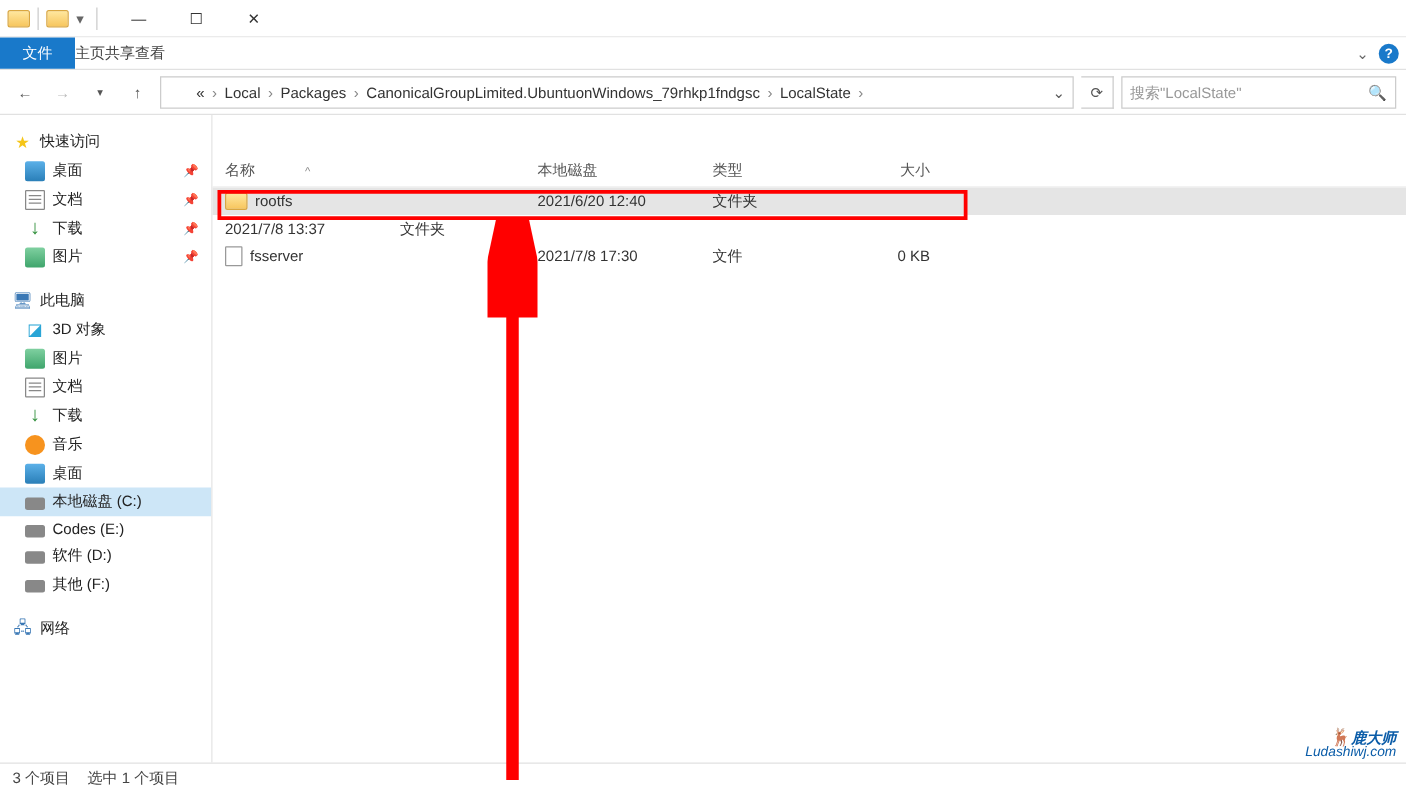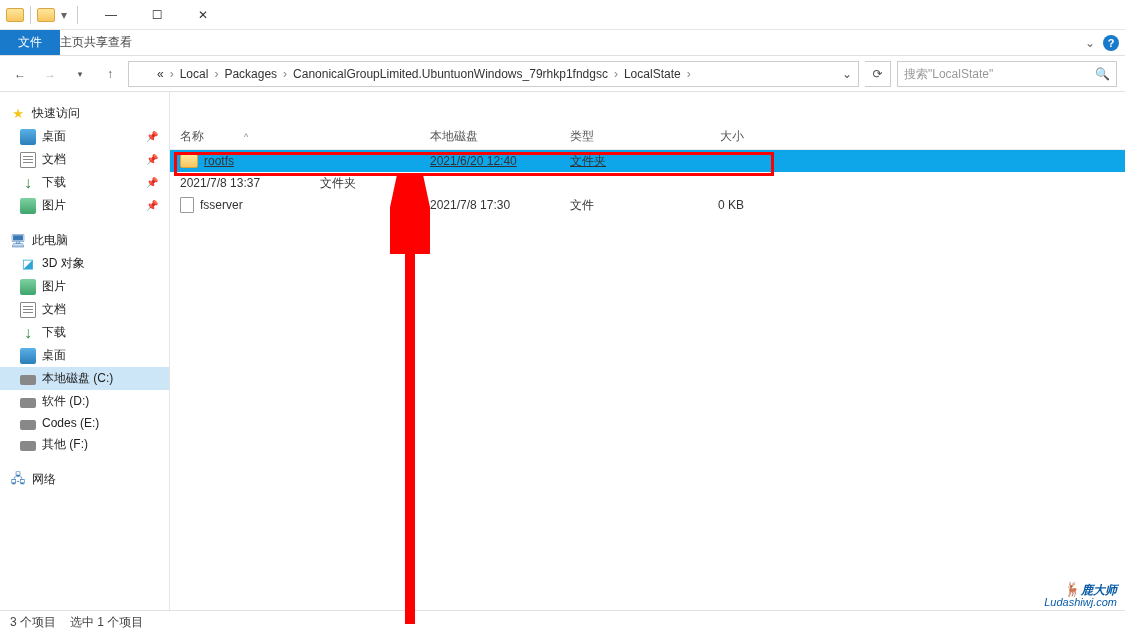--- a/index.html
+++ b/index.html
@@ -62,21 +62,21 @@
 
 .filepane { flex: 1; position: relative; margin-top: 32px; }
 .cols { display: flex; height: 26px; border-bottom: 1px solid #eee; color: #555; padding-left: 10px; align-items: center; }
 .col-name { width: 250px; }
 .col-date { width: 140px; }
 .col-type { width: 110px; }
 .col-size { width: 80px; text-align: right; padding-right: 16px; }
 .sort-arrow { font-size: 9px; color: #888; margin-left: 40px; }
 
 .row { display: flex; height: 22px; align-items: center; padding-left: 10px; color: #333; }
-.row.selected { background: #0ea5e9; text-decoration: underline; }
+.row.selected { background: #e5e5e5; }
 .row .col-name { display: flex; align-items: center; gap: 6px; }
 .ico-folder { width: 18px; height: 14px; background: linear-gradient(#ffe79e,#f7c65e); border: 1px solid #d9a640; border-radius: 2px; display: inline-block; }
 .ico-file { width: 14px; height: 16px; background: #fff; border: 1px solid #999; border-radius: 1px; display: inline-block; }
 
 
 .red-box { position: absolute; border: 3px solid #ff0000; pointer-events: none; }
 .red-arrow { position: absolute; pointer-events: none; }
 
 
 .statusbar { height: 24px; border-top: 1px solid #e1e1e1; display: flex; align-items: center; padding: 0 10px; gap: 14px; color: #444; }
@@ -187,34 +187,38 @@
         </div>
       <div class="side-item">
           <span class="ico ico-doc"></span>
           <span>文档</span>
         </div>
       <div class="side-item">
           <span class="ico ico-down">↓</span>
           <span>下载</span>
         </div>
       <div class="side-item">
+          <span class="ico ico-music"></span>
+          <span>音乐</span>
+        </div>
+      <div class="side-item">
           <span class="ico ico-desk"></span>
           <span>桌面</span>
         </div>
       <div class="side-item selected">
           <span class="ico ico-disk"></span>
           <span>本地磁盘 (C:)</span>
         </div>
       <div class="side-item">
           <span class="ico ico-disk"></span>
+          <span>Codes (E:)</span>
+        </div>
+      <div class="side-item">
+          <span class="ico ico-disk"></span>
           <span>软件 (D:)</span>
-        </div>
-      <div class="side-item">
-          <span class="ico ico-disk"></span>
-          <span>Codes (E:)</span>
         </div>
       <div class="side-item">
           <span class="ico ico-disk"></span>
           <span>其他 (F:)</span>
         </div>
     </div>
 
     <div class="side-group">
       <div class="side-item header">
         <span class="ico ico-net">🖧</span>

